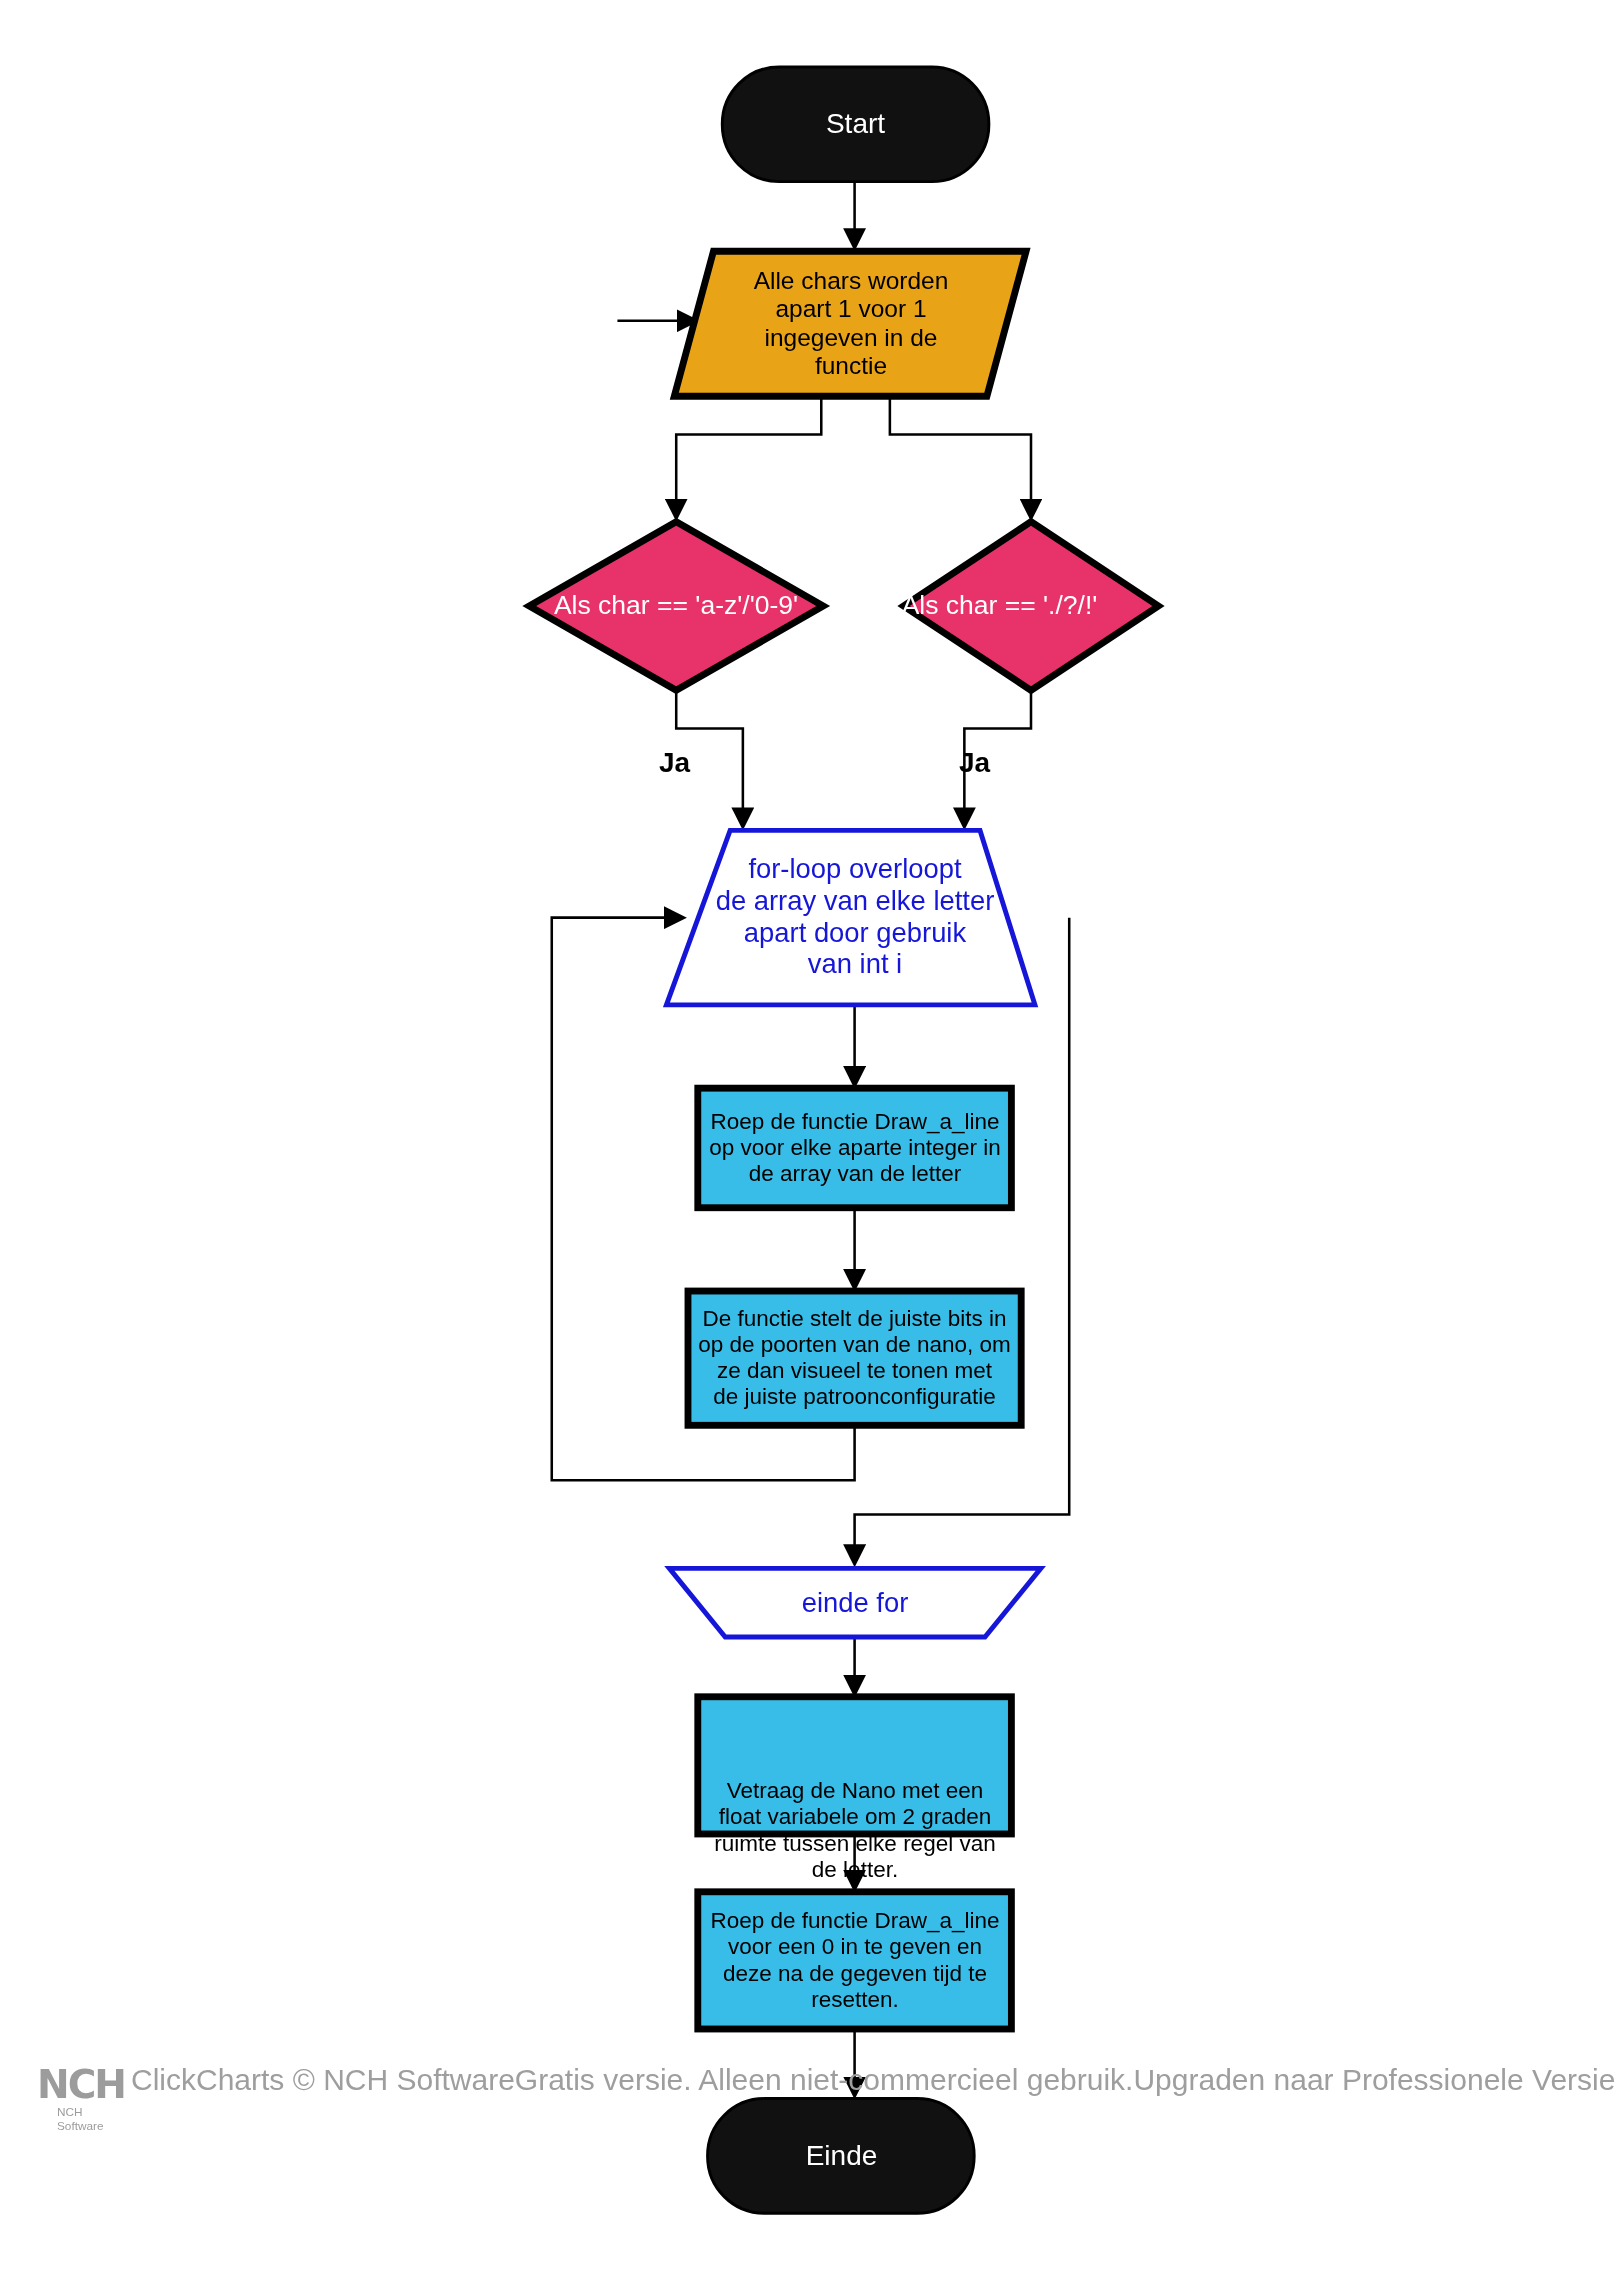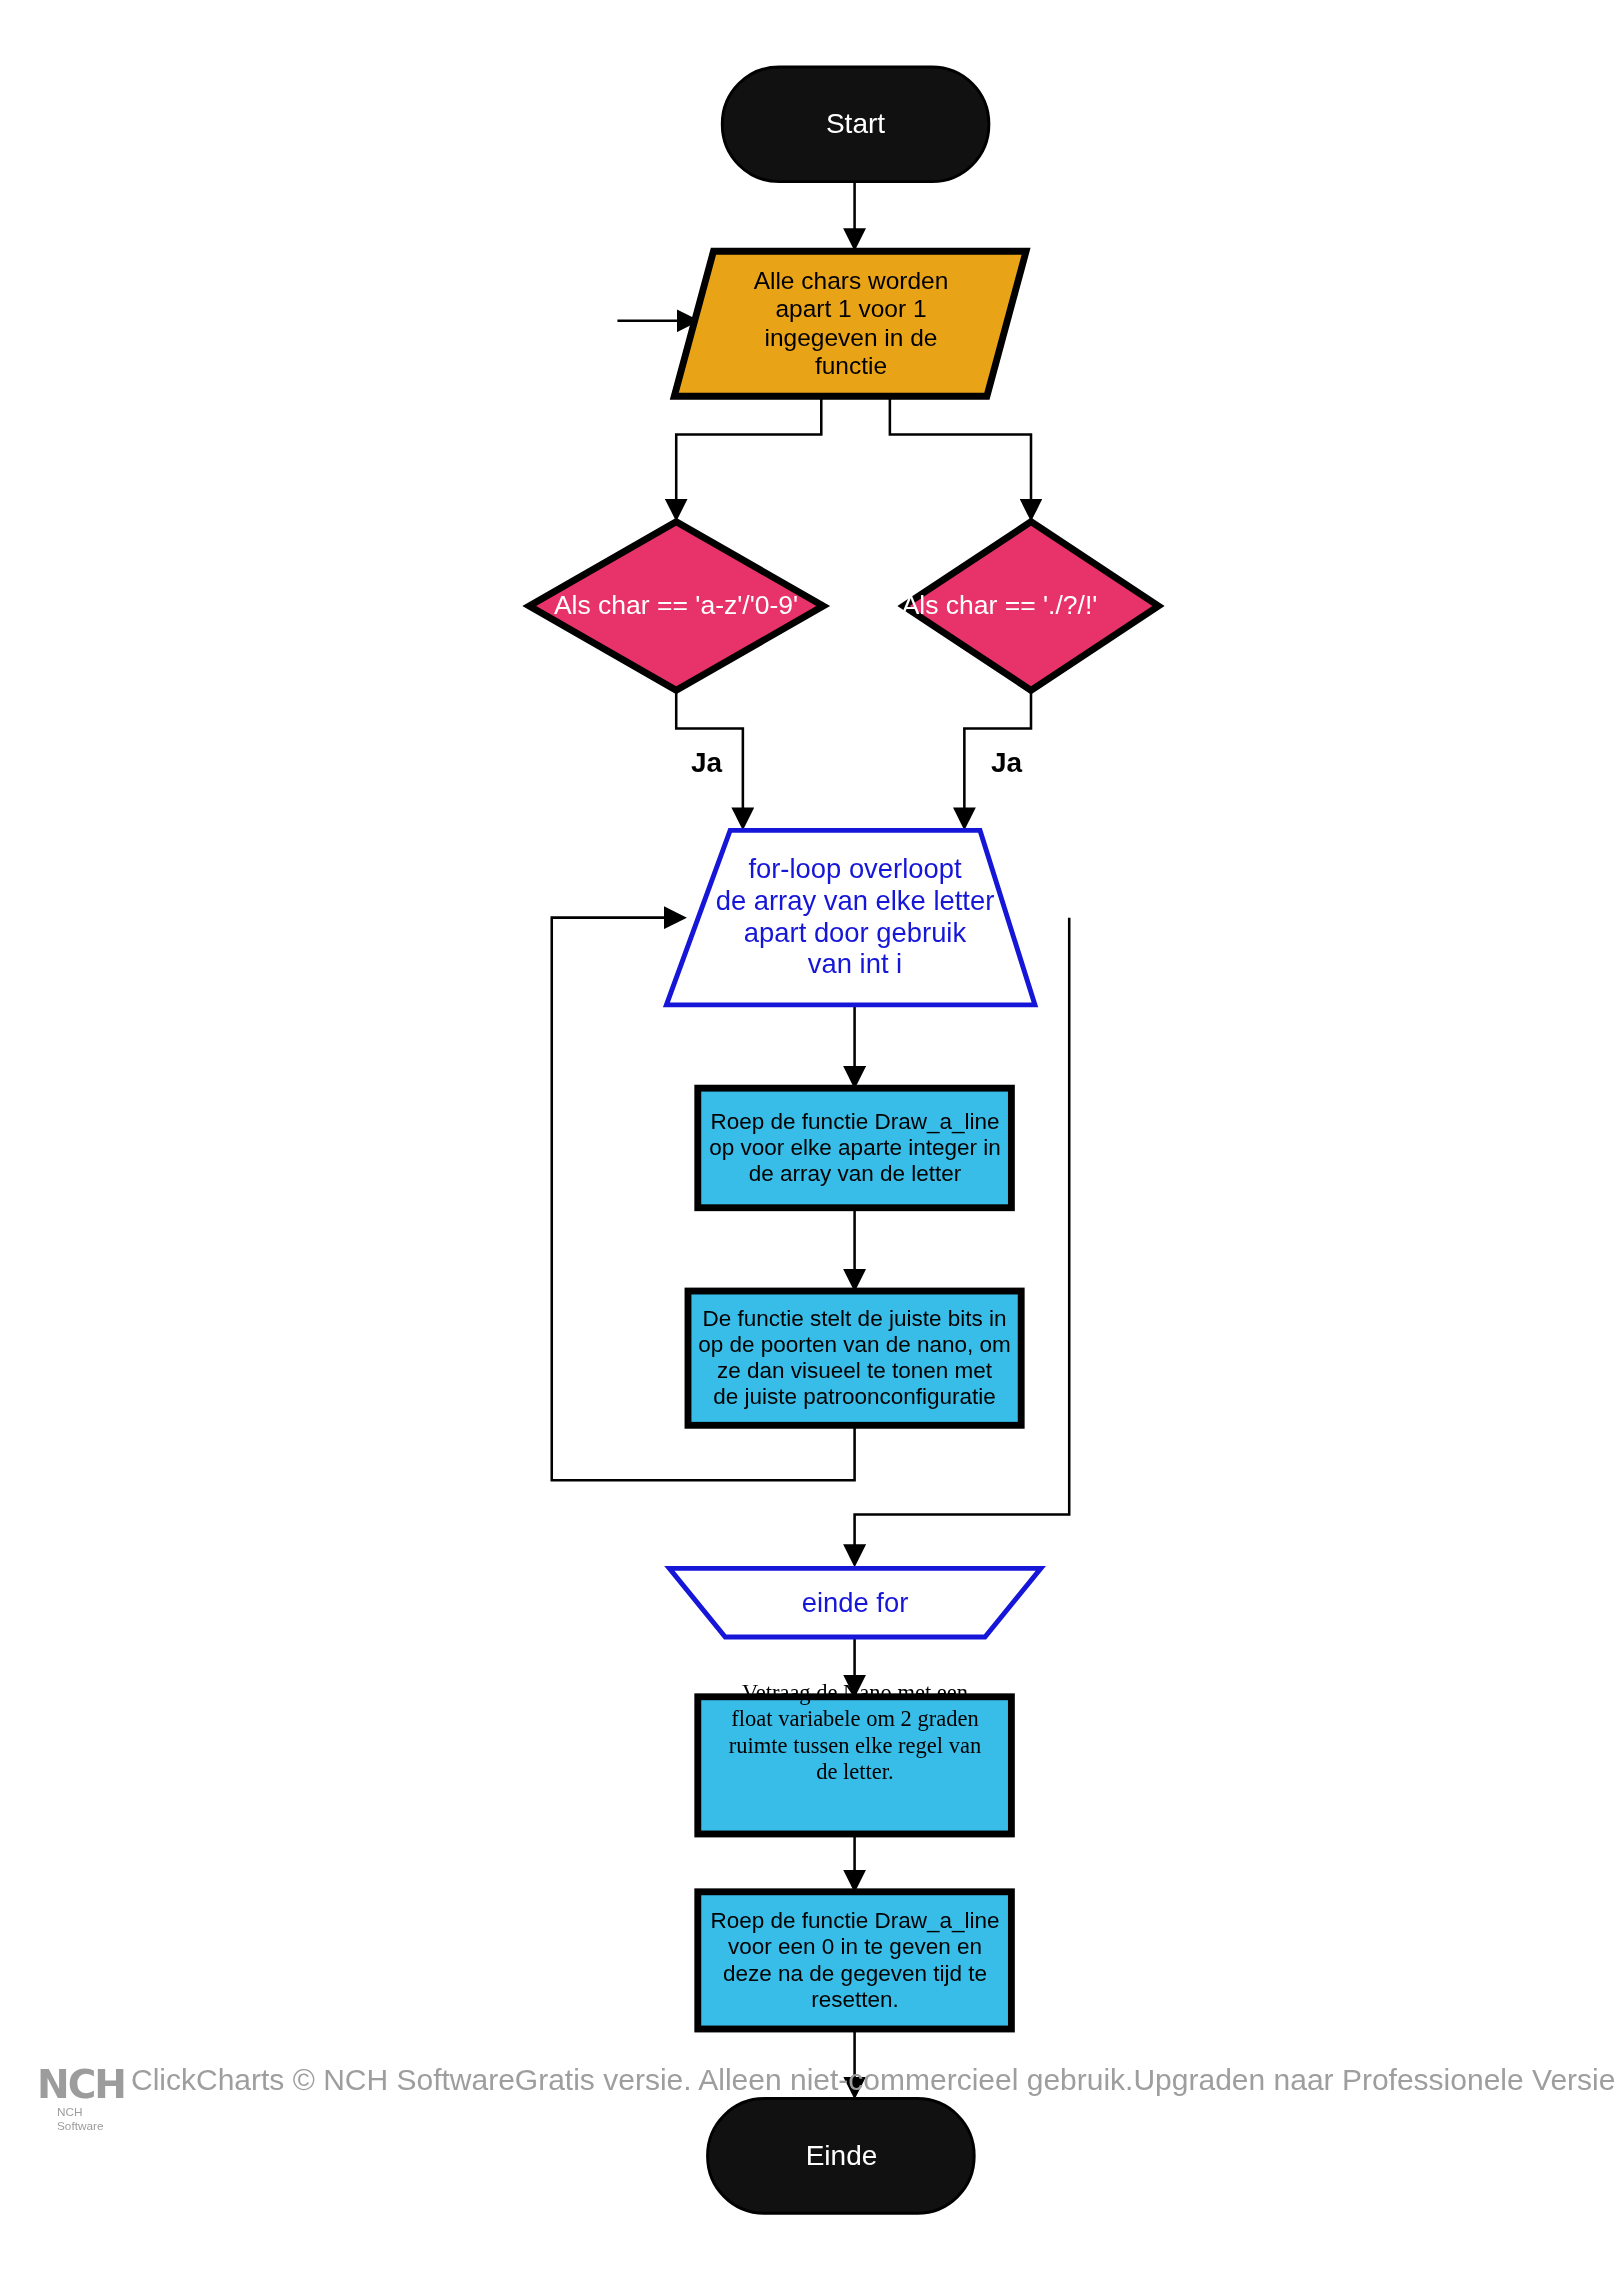--- a/index.html
+++ b/index.html
@@ -55,21 +55,20 @@
   }
   .label-process {
     color: #000000;
     font-size: 22.5px;
   }
   .edge-label {
     position: absolute;
     color: #000000;
     font-size: 28px;
     font-weight: bold;
-    margin-left: 32px;
   }
 
   
   #watermark {
     position: absolute;
     left: 37px;
     top: 2060px;
     display: flex;
     align-items: flex-start;
     gap: 4px;
@@ -191,21 +190,21 @@
 op voor elke aparte integer in
 de array van de letter</div>
 
   <div class="node-label label-process" style="left:690px; top:1293px; width:329px; height:130px;">De functie stelt de juiste bits in
 op de poorten van de nano, om
 ze dan visueel te tonen met
 de juiste patroonconfiguratie</div>
 
   <div class="node-label label-loop" style="left:686px; top:1568px; width:338px; height:69px;">einde for</div>
 
-  <div class="node-label label-process" style="left:700px; top:1666px; width:310px; height:133px;font-family:Liberation Serif, serif;">Vetraag de Nano met een
+  <div class="node-label label-process" style="left:700px; top:1764px; width:310px; height:133px;">Vetraag de Nano met een
 float variabele om 2 graden
 ruimte tussen elke regel van
 de letter.</div>
 
   <div class="node-label label-process" style="left:700px; top:1894px; width:310px; height:133px;">Roep de functie Draw_a_line
 voor een 0 in te geven en
 deze na de gegeven tijd te
 resetten.</div>
 
   <div class="node-label label-terminator" style="left:708px; top:2099px; width:267px; height:115px;">Einde</div>

